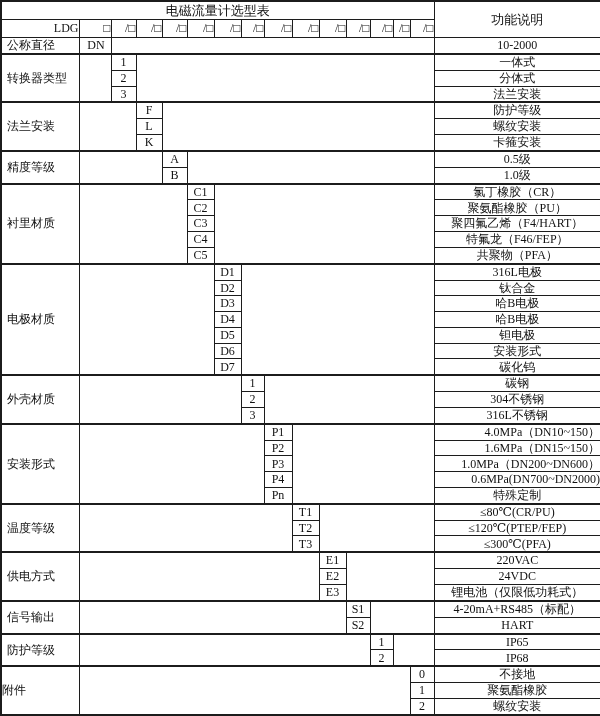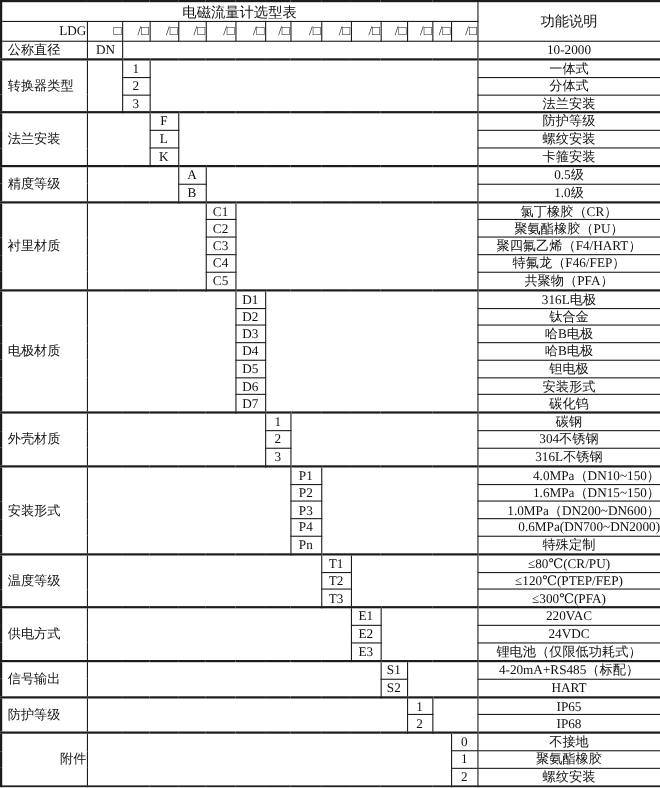--- a/index.html
+++ b/index.html
@@ -6,21 +6,21 @@
   #page{width:600px;height:716px;background:#ffffff;overflow:hidden;}
   table.sel{width:600px;height:716px;border-collapse:collapse;table-layout:fixed;
     font-family:"Liberation Serif","DejaVu Serif",serif;color:#111;}
   table.sel{border:2px solid #1c1c1c;}
   td{border:1px solid #1c1c1c;padding:0;font-size:12px;line-height:1.05;
      text-align:center;vertical-align:middle;overflow:hidden;white-space:nowrap;}
   td.title-cell{font-size:13px;font-weight:normal;height:17px;}
   td.func-header{font-size:13px;}
   tr.model-row td{height:17px;text-align:right;}
   td.cat{text-align:left;padding-left:5px;}
-  td.cat.center{text-align:right;padding-left:0;}
+  td.cat.center{text-align:left;padding-left:0;}
   td.code{text-align:center;}
   td.code.dn{text-align:center;padding-left:2px;}
   td.func{text-align:center;}
   td.func.left{text-align:right;padding-left:2px;}
   tr.block-start td{border-top:2px solid #1c1c1c;}
   td.filler{background:#ffffff;}
 </style>
 </head>
 <body>
 

